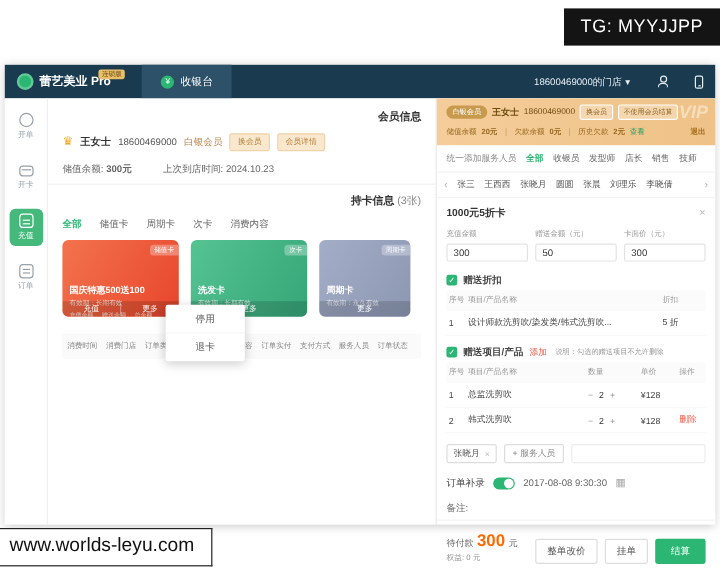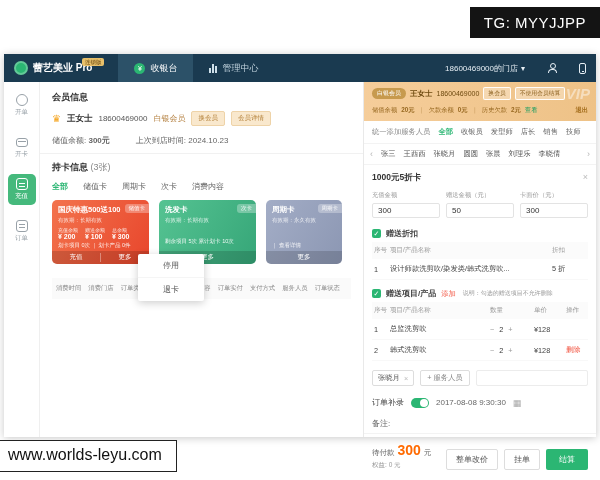--- a/index.html
+++ b/index.html
@@ -39,41 +39,41 @@
   .side-item { display:flex; flex-direction:column; align-items:center; gap:2px; color:#98a1a8; font-size:6.5px; width:28px; padding:4px 0; border-radius:5px; cursor:pointer;}
   .side-item.active { background:#45b97c; color:#fff; }
   .s-ico { width:12px; height:12px; border:1px solid currentColor; border-radius:3px; position:relative;}
   .s-ico.round { border-radius:50%; }
   .s-ico.cardish { height:9px; margin:1.5px 0;}
   .s-ico.cardish::after{content:"";position:absolute;left:1px;right:1px;top:2px;height:1.5px;background:currentColor;}
   .s-ico.doc::after{content:"";position:absolute;left:2px;right:2px;top:3px;height:1px;background:currentColor;box-shadow:0 3px 0 currentColor;}
   .s-ico.pay::after{content:"";position:absolute;left:2px;right:2px;bottom:2px;height:1px;background:currentColor;box-shadow:0 -3px 0 currentColor;}
 
   .main { flex:1; padding:6px 12px; position:relative; border-right:1px solid #e9e9e9; background:#fff; overflow:hidden;}
-  .sec-title { font-size:9px; font-weight:bold; color:#333; margin:3px 0 7px; }
+  .sec-title { font-size:9px; font-weight:bold; color:#333; margin:3px 0 7px;text-align:right; }
   .member-row { display:flex; align-items:center; gap:6px; }
   .crown { color:#f5a623; font-size:10px; }
   .m-name { font-weight:bold; font-size:8.5px; }
   .m-phone { color:#555; }
   .m-level { color:#b8874a; }
   .tan-btn { background:#f9e8cd; color:#b07c33; font-size:6.5px; padding:2px 6px; border-radius:2px; border:1px solid #eed3a8; cursor:pointer;}
   .stats-row { display:flex; gap:26px; color:#666; margin:9px 0 3px; }
   .hr { height:1px; background:#f1f1f1; margin:7px -12px; }
 
   .card-tabs { display:flex; gap:15px; font-size:8px; color:#666; margin:5px 0 8px; }
   .card-tabs span { cursor:pointer; }
   .card-tabs .active { color:#2bb673; font-weight:bold; }
 
   .cards { display:flex; gap:10px; }
   .vipcard { width:97px; height:64px; border-radius:5px; color:#fff; position:relative; padding:5px 6px 0; overflow:hidden; cursor:pointer;}
   .vipcard.red  { background:linear-gradient(120deg,#f3734d,#e8462c); }
   .vipcard.teal { background:linear-gradient(120deg,#55c392,#36a678); }
   .vipcard.gray { background:linear-gradient(120deg,#a3adc6,#8c97b3); width:76px; }
   .vc-badge { position:absolute; top:4px; right:0; background:rgba(255,255,255,.3); font-size:5.5px; padding:1px 4px; border-radius:3px 0 0 3px; }
-  .vc-title { font-size:7.5px; font-weight:bold; }
+  .vc-title { font-size:7.5px; font-weight:bold;margin-top:32px; }
   .vc-sub { font-size:5.5px; opacity:.78; margin-top:2px; }
   .vc-stats { display:flex; gap:7px; margin-top:3px; }
   .vc-stat .lb { font-size:5px; opacity:.85; } .vc-stat .vl { font-size:7px; font-weight:bold; }
   .vc-meta { font-size:5.5px; opacity:.9; margin-top:2px; }
   .vc-footer { position:absolute; left:0; right:0; bottom:0; height:13px; background:rgba(0,0,0,.15); display:flex; align-items:center; font-size:6.5px; }
   .vc-footer .act { flex:1; text-align:center; cursor:pointer;}
   .vc-footer .act + .act { border-left:1px solid rgba(255,255,255,.35); }
 
   .drop-menu { position:absolute; left:98px; top:172px; width:66px; background:#fff; box-shadow:0 2px 9px rgba(0,0,0,.2); border-radius:2px; z-index:5; font-size:8px; color:#555; text-align:center; }
   .drop-menu div { padding:6px 0; cursor:pointer; }
@@ -162,28 +162,20 @@
   <div class="topbar">
     <div class="logo">
       <span class="logo-dot"></span>
       <span class="logo-text">蕾艺美业 Pro</span>
       <span class="logo-badge">连锁版</span>
     </div>
     <div class="top-tabs">
       <div class="top-tab active">
         <span class="pouch">¥</span>
         <span>收银台</span>
-      </div>
-      <div class="top-tab">
-        <span class="chart-ico">
-            <i></i>
-            <i></i>
-            <i></i>
-          </span>
-        <span>管理中心</span>
       </div>
     </div>
     <div class="top-right">
       <div class="store">
         <span>18600469000的门店</span>
         <span>▾</span>
       </div>
       <span class="person-ico"></span>
       <span class="phone-ico"></span>
     </div>

